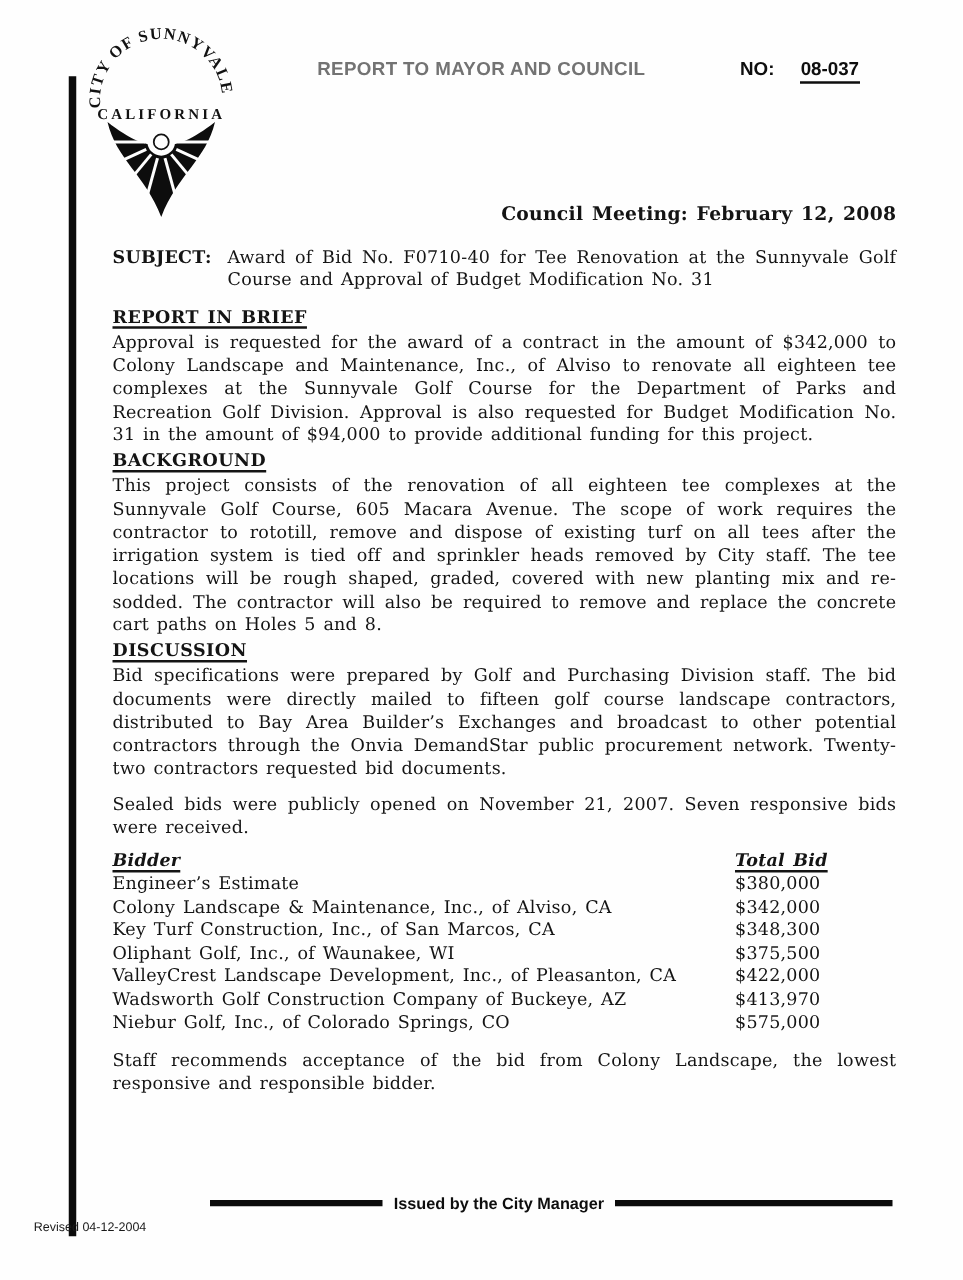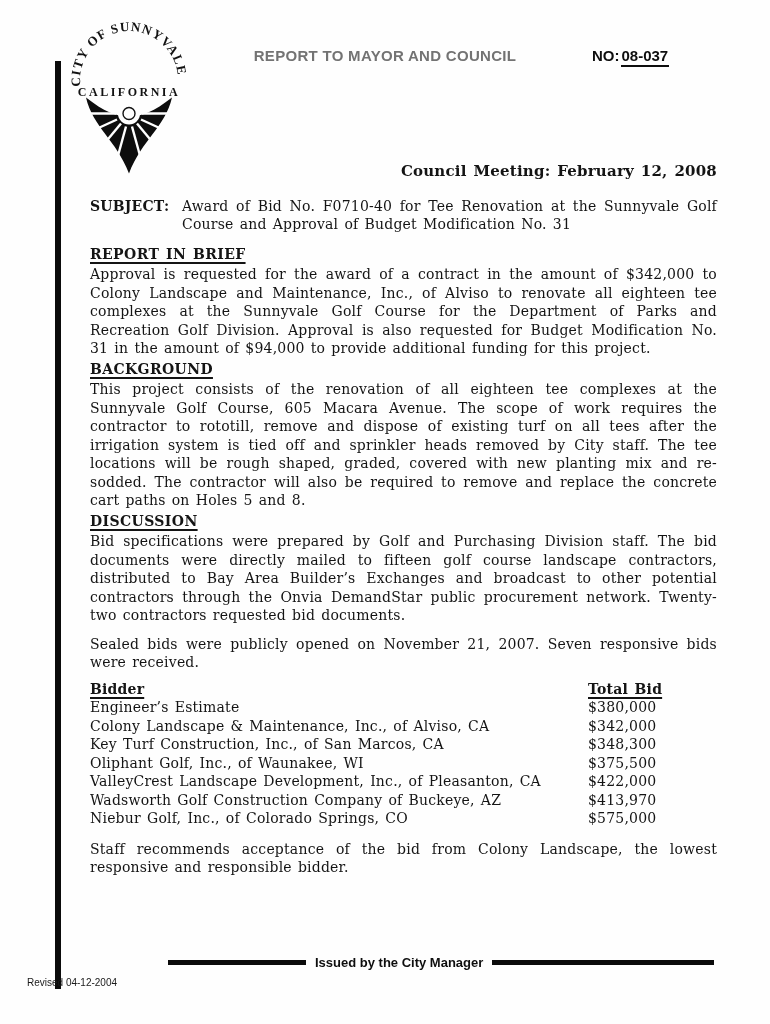--- a/index.html
+++ b/index.html
@@ -36,21 +36,21 @@
   .hdr-no {
     position: absolute;
     left: 592px; top: 47px;
     font-family: "Liberation Sans", sans-serif;
     font-weight: bold;
     font-size: 15px;
     color: #0e0e0e;
     white-space: nowrap;
   }
   .hdr-no .no-val {
-    margin-left: 1px;
+    margin-left: 20px;
     border-bottom: 2px solid #0e0e0e;
     padding: 0 1px 1px 1px;
   }
   
   .content {
     position: absolute;
     left: 90px; top: 162px;
     width: 627px;
     font-size: 14px;
     line-height: 18.5px;
@@ -80,20 +80,21 @@
   .section { margin-bottom: 1px; }
   .bid-table { margin-top: 8px; margin-bottom: 12px; }
   .bid-row { display: flex; }
   .bid-name { flex: 1; padding-right: 8px; }
   .bid-amt { flex: none; width: 129px; }
   .bid-head {
     font-weight: bold;
     text-decoration: underline;
     text-decoration-thickness: 1.5px;
     text-underline-offset: 3px;
+    font-style: italic;
   }
   .closing { text-align: justify; margin-top: 6px; }
   
   .footer {
     position: absolute;
     left: 168px; right: 56px; top: 955px;
     display: flex;
     align-items: center;
     gap: 9px;
   }

